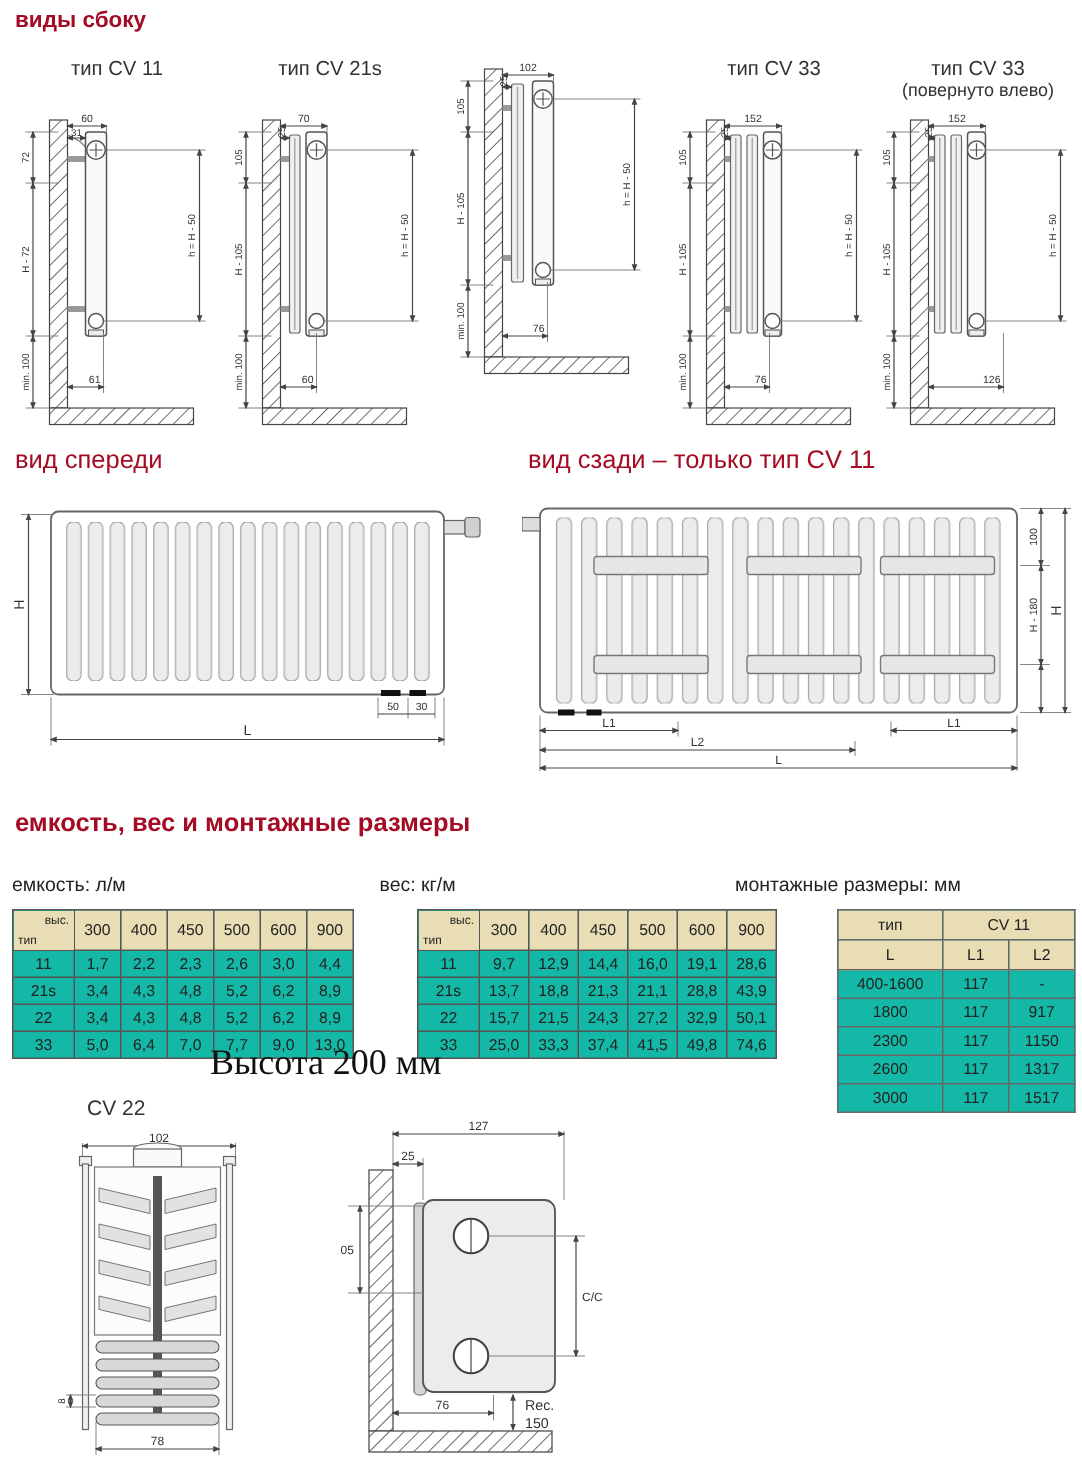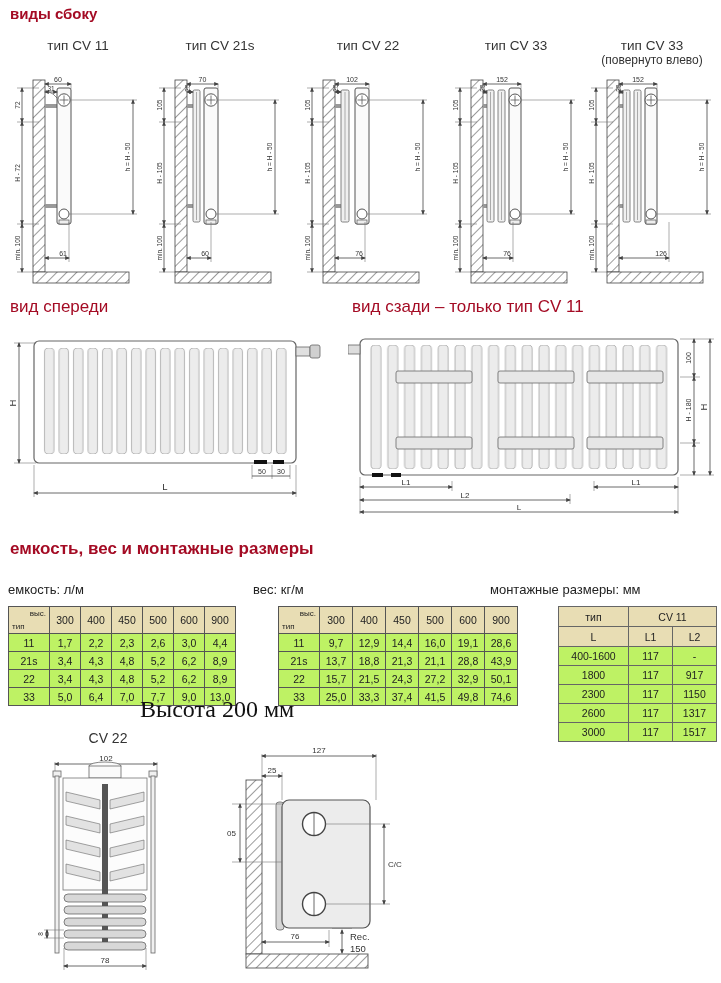--- a/index.html
+++ b/index.html
@@ -12,21 +12,21 @@
   .sv-tbox{height:34px}
   .sv-t{font-size:13.5px;color:#333}
   .sv-s{font-size:12px;color:#333}
   svg text{font-family:"Liberation Sans",sans-serif;fill:#333;stroke:none}
   .dim{font-size:7px}
   .dimS{font-size:6.5px}
   .dim8{font-size:8px}
   .dim9{font-size:9.5px}
   .wit{stroke:#777;stroke-width:0.6}
   .dln{stroke:#444;stroke-width:0.8}
-  table{border-collapse:collapse;background:#bef264}
+  table{border-collapse:collapse;background:#14b8a6}
   .dtab td{border:1px solid #555;font-size:10.5px;text-align:center;padding:0;height:17px}
   .dtab .hd{background:#e8ddb4;height:26px}
   .dtab .tp{font-size:10.5px}
   .mtab td{border:1px solid #666;font-size:10.5px;text-align:center;padding:0;height:18px}
   .mtab .hd{background:#e8ddb4;height:19px}
   .diag{position:relative;background-color:#e8ddb4;
         background-image:linear-gradient(to bottom right,transparent calc(50% - 0.6px),#555 calc(50% - 0.6px),#555 calc(50% + 0.6px),transparent calc(50% + 0.6px))}
   .diag .c1{position:absolute;top:2px;right:3px;font-size:8px}
   .diag .c2{position:absolute;bottom:2px;left:3px;font-size:8px}
   .tlabel{font-size:13px;color:#222}
@@ -147,24 +147,20 @@
   <text class="dimS" x="39" y="16" text-anchor="middle" transform="rotate(-90 39 16)">25</text>
   <text class="dimS" x="10.5" y="33" text-anchor="middle" transform="rotate(-90 10.5 33)">105</text>
   <text class="dimS" x="10.5" y="101" text-anchor="middle" transform="rotate(-90 10.5 101)">H - 105</text>
   <text class="dimS" x="10.5" y="176" text-anchor="middle" transform="rotate(-90 10.5 176)">min. 100</text>
   <text class="dimS" x="121" y="85" text-anchor="middle" transform="rotate(-90 121 85)">h = H - 50</text>
   <text class="dim" x="58" y="183.5" text-anchor="end">60</text>
  </svg>
 </div>
 
 <div class="sv" style="left:298px;top:38px">
- <div class="sv-tbox">
-   <div class="sv-t">тип CV 22</div>
-   <div class="sv-s"></div>
- </div>
  <svg width="138" height="218" viewBox="0 0 138 218">
   <g>
    <rect x="24" y="8" width="12" height="192" fill="url(#hatch)" stroke="#444" stroke-width="0.8"></rect>
    <rect x="24" y="200" width="96" height="11" fill="url(#hatch)" stroke="#444" stroke-width="0.8"></rect>
   </g>
   <g>
    <rect x="36" y="32" width="6" height="4" fill="#999"></rect>
         <rect x="36" y="132" width="6" height="4" fill="#999"></rect>
    <rect x="42" y="18" width="8" height="132" rx="1.5" fill="#f0f0f0" stroke="#666" stroke-width="0.8"></rect>
    <line x1="46" y1="20" x2="46" y2="148" stroke="#aaa" stroke-width="1"></line>
@@ -546,21 +542,21 @@
  </tr>
  <tr>
   <td>3000</td>
   <td>117</td>
   <td>1517</td>
  </tr>
 </tbody>
   </table>
 
 <div class="serifnote abs" style="left:140px;top:696px">Высота 200 мм</div>
-<div class="cvlabel abs" style="left:58px;top:730px;width:100px;text-align:center">CV 22</div>
+<div class="cvlabel abs" style="left:58px;top:730px;width:100px;text-align:left">CV 22</div>
 
 <svg class="abs" style="left:30px;top:748px" width="150" height="228" viewBox="0 0 150 228">
  <g>
   <line class="wit" x1="25" y1="14" x2="25" y2="28"></line>
       <line class="wit" x1="127" y1="14" x2="127" y2="28"></line>
   <line class="dln" x1="25" y1="16" x2="127" y2="16" marker-start="url(#arw)" marker-end="url(#arw)"></line>
  </g>
  <g>
   <rect x="23" y="23" width="8" height="6" fill="#f0f0f0" stroke="#666" stroke-width="0.8"></rect>
   <rect x="119" y="23" width="8" height="6" fill="#f0f0f0" stroke="#666" stroke-width="0.8"></rect>

